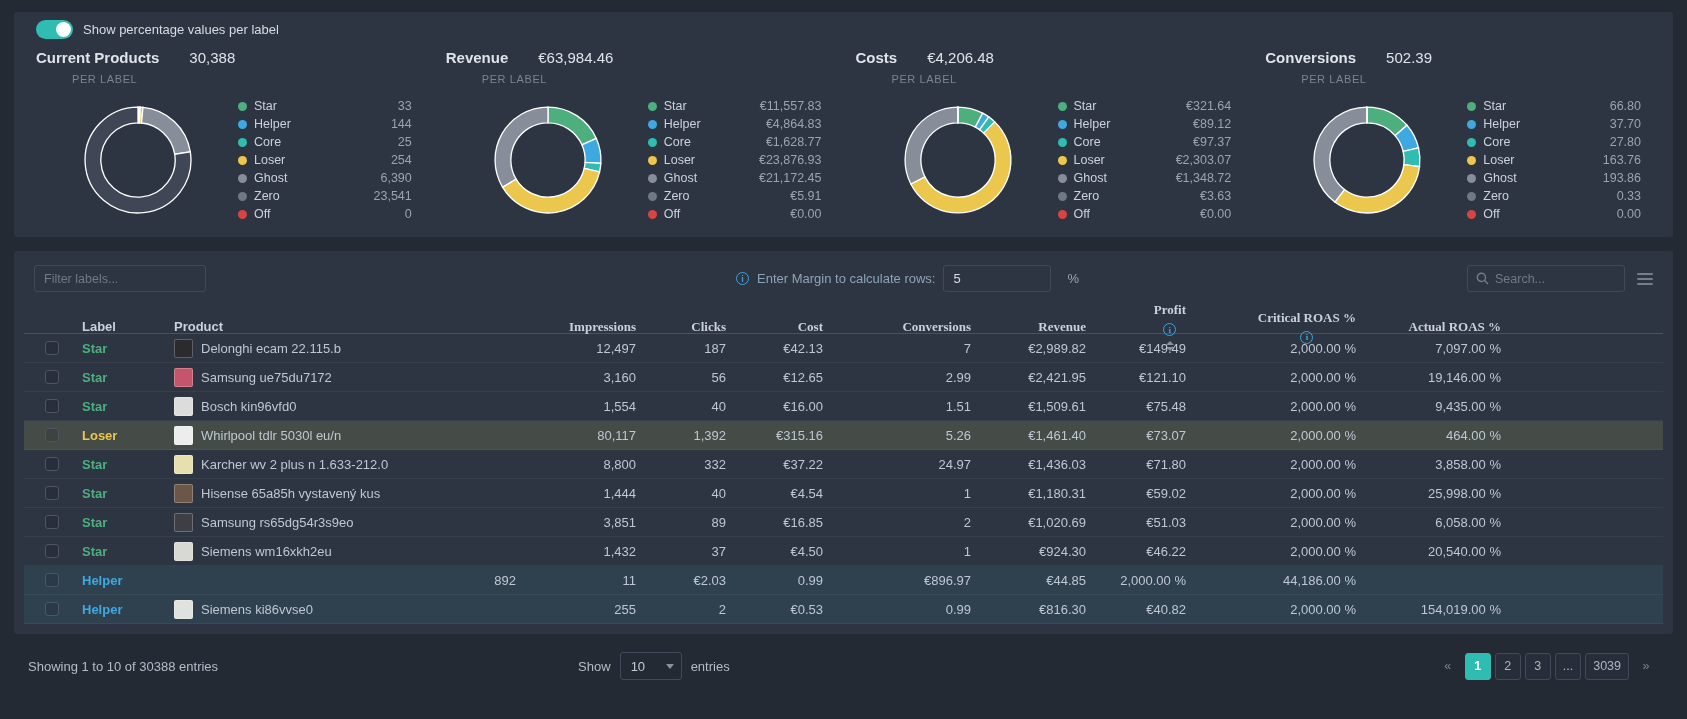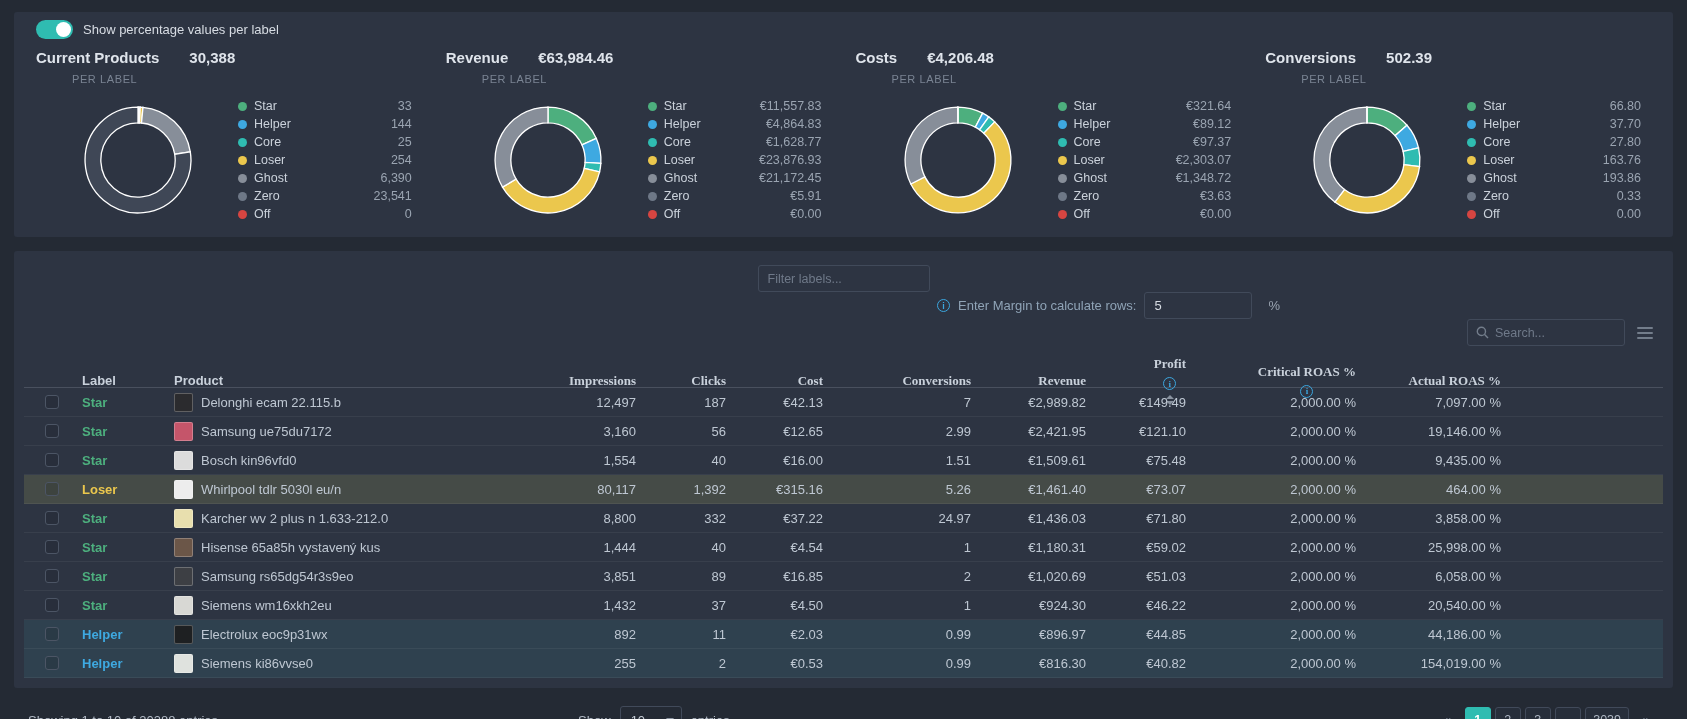--- a/index.html
+++ b/index.html
@@ -12,33 +12,33 @@
   .kpi-panel { padding:8px 10px 14px 10px; }
   .toggle-row { display:flex; align-items:center; gap:10px; padding-left:12px; margin-bottom:6px; }
   .toggle { width:37px; height:19px; border-radius:10px; background:#2FBCB1; position:relative; cursor:pointer; flex:0 0 auto; }
   .toggle .knob { position:absolute; right:2px; top:2px; width:15px; height:15px; border-radius:50%; background:#FFFFFF; }
   .toggle-label { font-size:13px; color:#D7DCE3; }
 
   .kpi-row { display:flex; }
   .kpi-card { flex:1 1 0; min-width:0; padding:4px 6px 0 12px; }
   .kpi-head { display:flex; align-items:baseline; gap:30px; }
   .kpi-title { font-size:15px; font-weight:bold; color:#DFE4EB; }
-  .kpi-value { font-size:15px; font-weight:bold; color:#DFE4EB; }
+  .kpi-value { font-size:15px; font-weight:normal; color:#DFE4EB; }
   .kpi-sub { margin-top:7px; font-size:11px; letter-spacing:.6px; color:#7A8493;margin-left:36px; }
   .kpi-body { display:flex; align-items:center; margin-top:12px; }
   .donut { width:112px; height:112px; margin-left:46px; flex:0 0 auto; }
   .legend { flex:1 1 auto; margin-left:44px; margin-right:16px; }
   .lrow { display:flex; align-items:center; height:18px; font-size:12.5px; }
   .ldot { width:9px; height:9px; border-radius:50%; flex:0 0 auto; margin-right:7px; }
   .lname { color:#CBD2DB; }
   .lval { margin-left:auto; color:#9AA4B1; }
 
   
   .table-panel { margin-top:14px; padding:12px 10px 10px 10px; }
-  .controls { display:flex; align-items:center; padding:2px 10px 0 10px;flex-direction:column; }
+  .controls { display:flex; align-items:center; padding:2px 10px 0 10px; }
   input { outline:none; }
   .filter-input { width:172px; height:27px; background:transparent; border:1px solid #414A5A; border-radius:3px;
     color:#BEC7D2; font-size:12.5px; padding:0 9px; }
   .filter-input::placeholder, .search-input::placeholder { color:#6F7989; }
   .margin-group { display:flex; align-items:center; margin-left:530px; gap:8px; }
   .info-icon { display:inline-flex; align-items:center; justify-content:center; width:13px; height:13px;
     border:1px solid #3BA6DE; border-radius:50%; color:#3BA6DE; font-size:9px; font-weight:bold; font-style:normal; }
   .margin-label { font-size:13px; color:#8FA3B6; }
   .margin-input { width:108px; height:27px; background:transparent; border:1px solid #414A5A; border-radius:3px;
     color:#D7DCE3; font-size:13px; padding:0 9px; }
@@ -535,24 +535,20 @@
         <div class="cell num">2,000.00 %</div>
         <div class="cell num">20,540.00 %</div>
         <div class="cell"></div>
       </div>
 
       <div class="grid trow hl-helper">
         <div class="cell c-check">
             <span class="checkbox"></span>
           </div>
         <div class="cell"><span class="label-text" style="color: rgb(62, 169, 225);">Helper</span></div>
-        <div class="cell c-product">
-          <span class="thumb" style="background: rgb(30, 32, 34);"></span>
-          <span>Electrolux eoc9p31wx</span>
-        </div>
         <div class="cell num">892</div>
         <div class="cell num">11</div>
         <div class="cell num">€2.03</div>
         <div class="cell num">0.99</div>
         <div class="cell num">€896.97</div>
         <div class="cell num">€44.85</div>
         <div class="cell num">2,000.00 %</div>
         <div class="cell num">44,186.00 %</div>
         <div class="cell"></div>
       </div>

